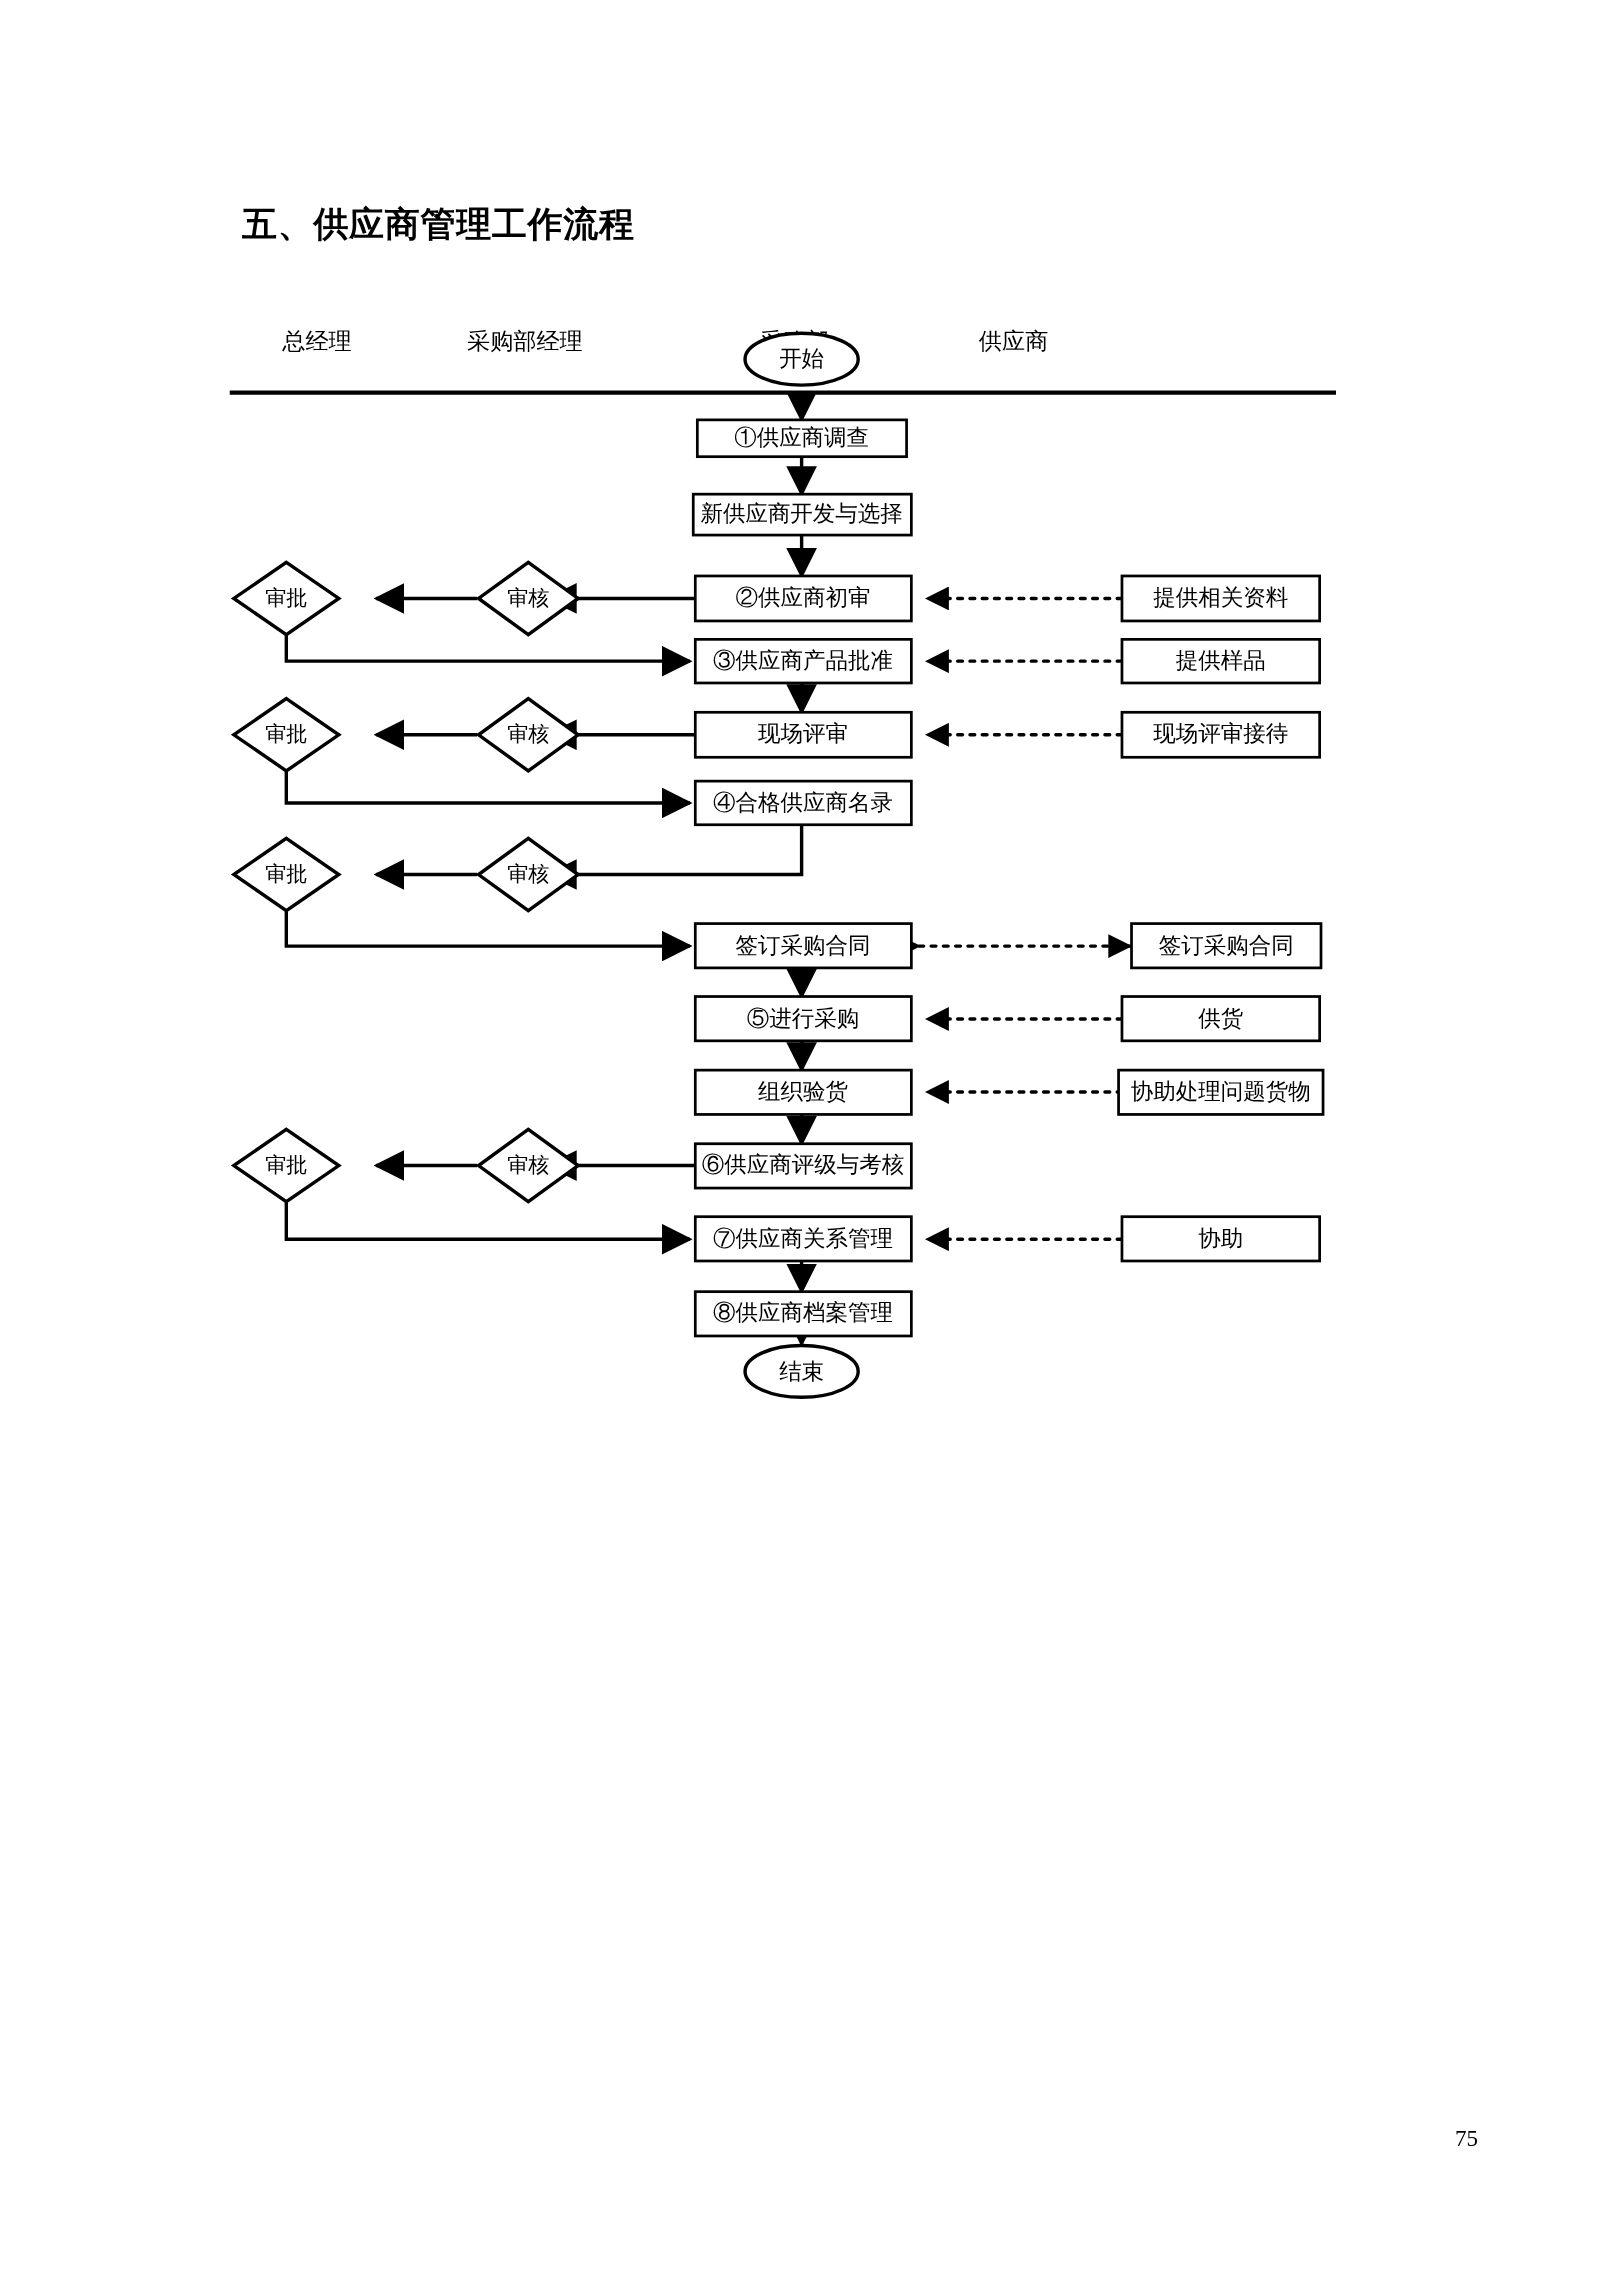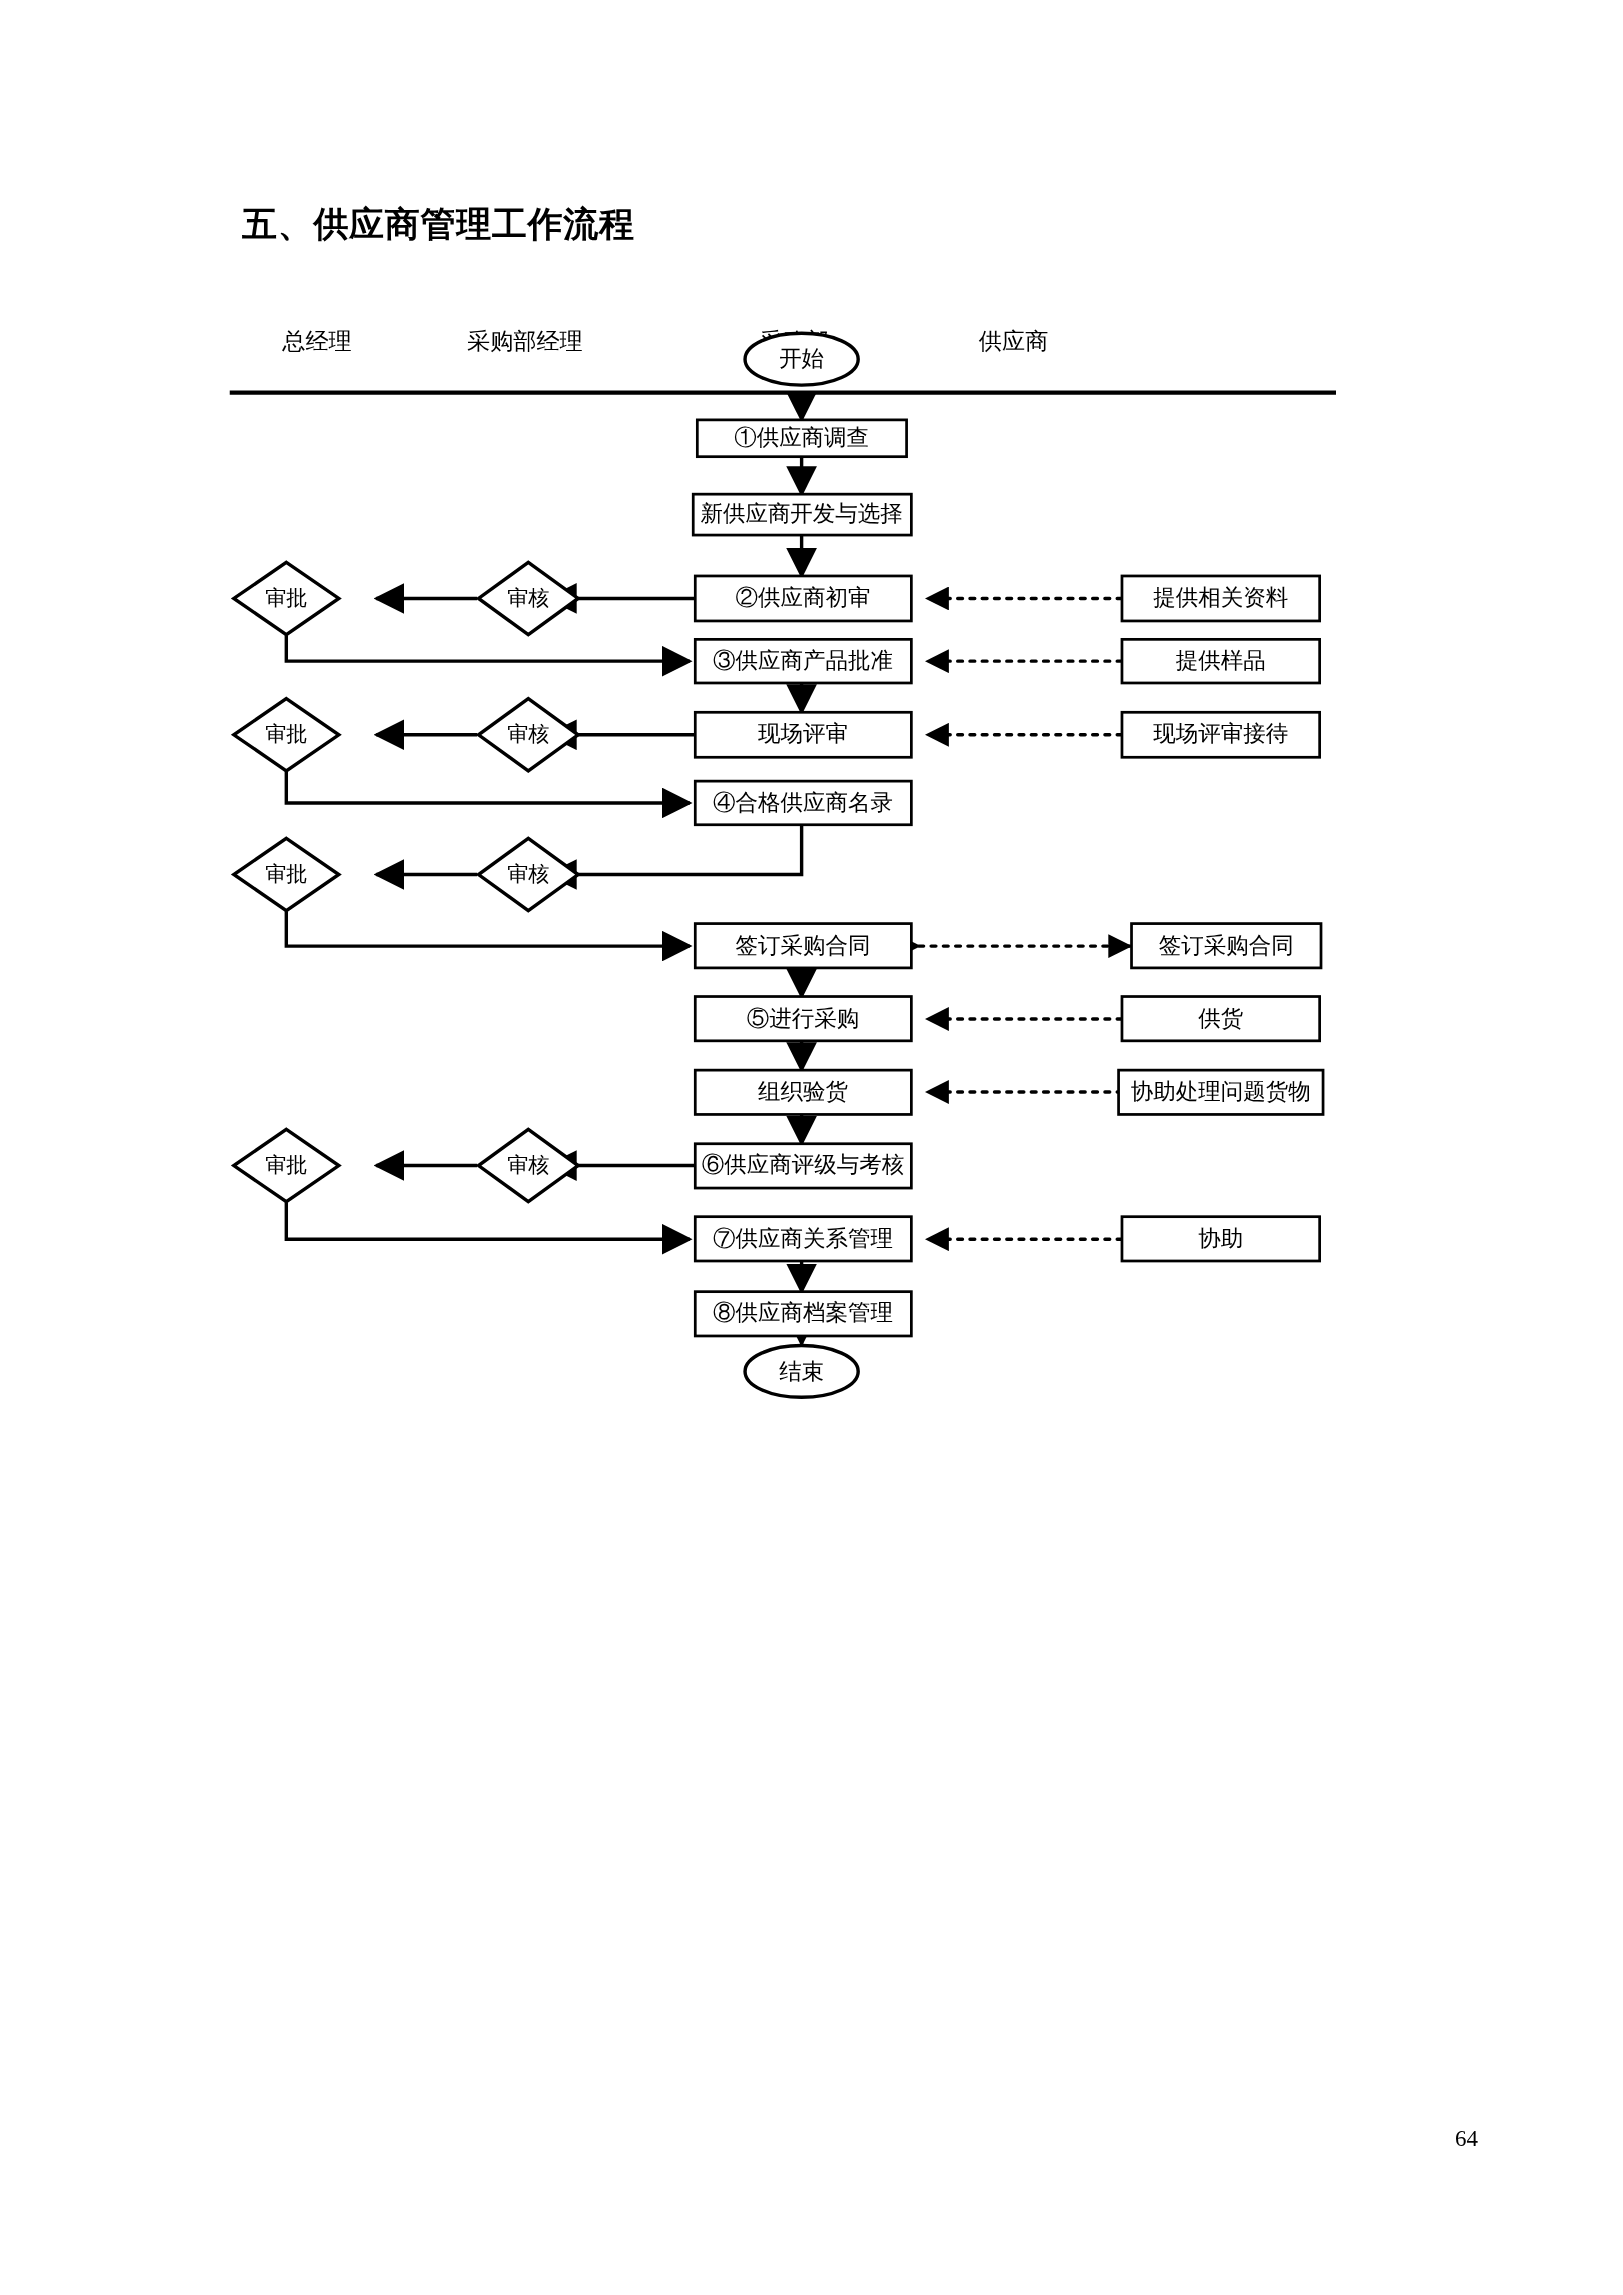--- a/index.html
+++ b/index.html
@@ -251,15 +251,15 @@
       <text class="nodetxt" x="1178" y="1928">⑧供应商档案管理</text>
     </g>
 
     <g>
       <ellipse class="ovalshape" cx="1176" cy="2012" rx="83" ry="38"></ellipse>
       <text class="nodetxt" x="1176" y="2014">结束</text>
     </g>
 
   </svg>
 
-  <div id="page-number">64</div>
+  <div id="page-number">75</div>
 </div>
 
 
 </body></html>

